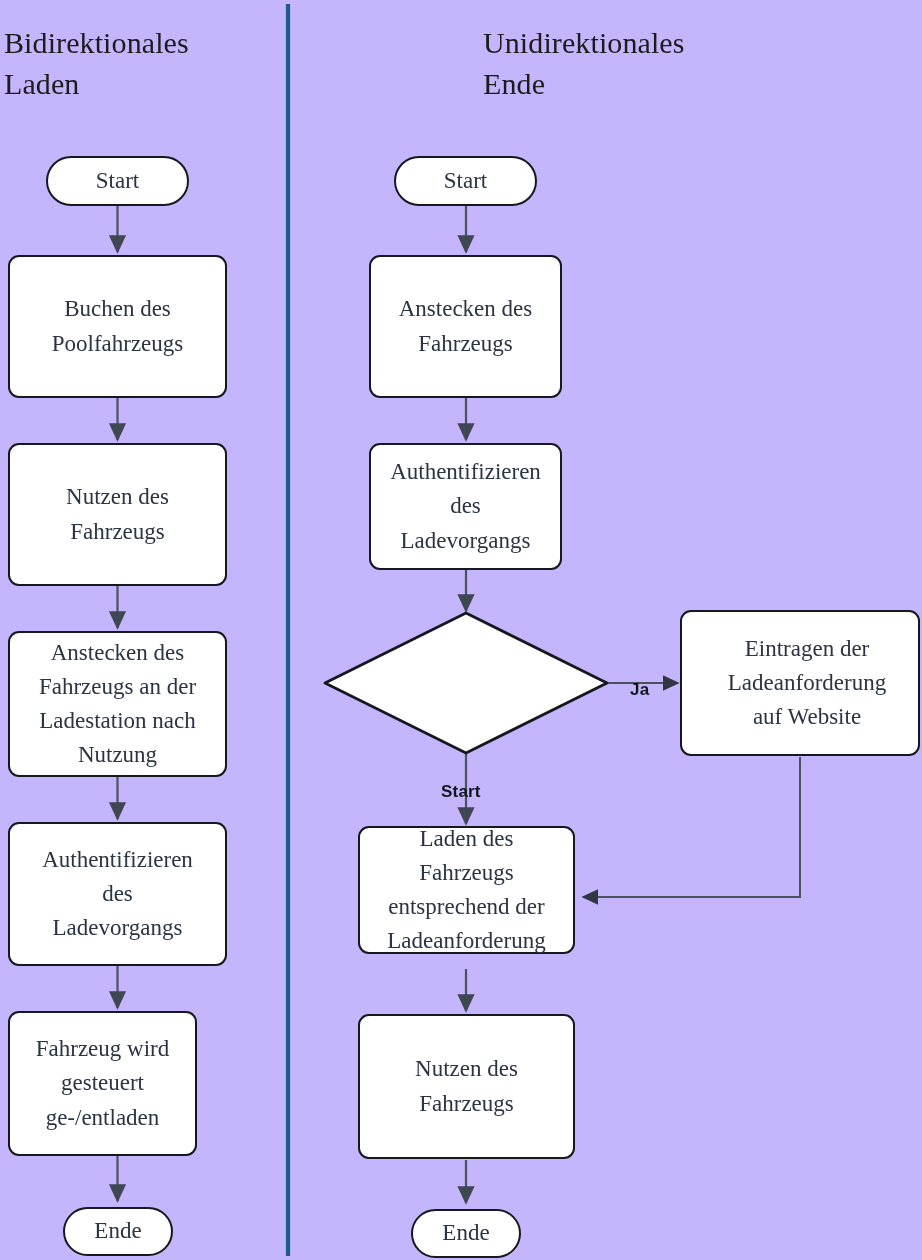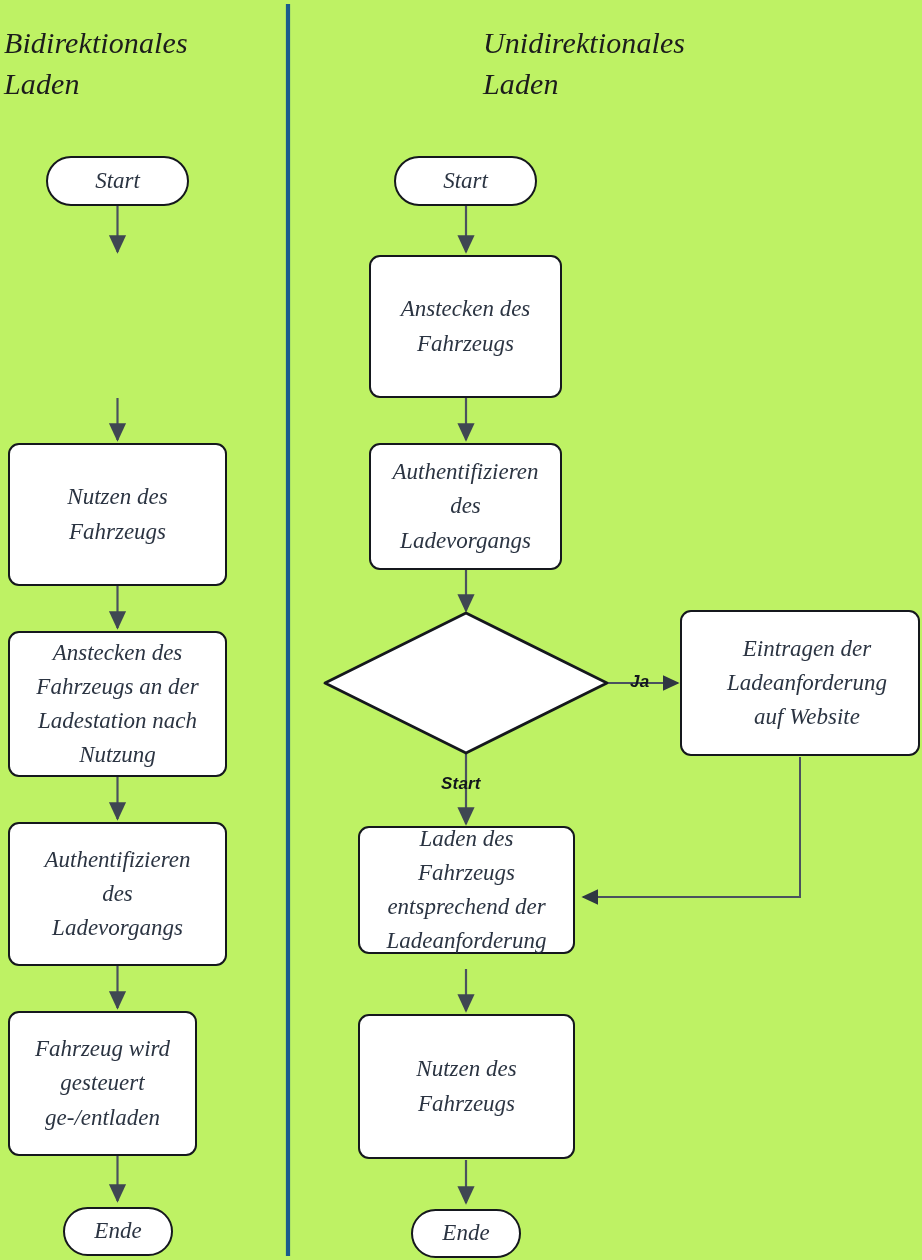--- a/index.html
+++ b/index.html
@@ -9,23 +9,22 @@
     background: #ffffff;
   }
   body {
     font-family: "Liberation Serif", "DejaVu Serif", serif;
     color: #2b3442;
   }
   #page {
     position: relative;
     width: 922px;
     height: 1260px;
-    background: #bef264;
+    background: #c4b5fd;
     overflow: hidden;
-    font-style: italic;
   }
   svg.canvas {
     position: absolute;
     left: 0;
     top: 0;
     width: 922px;
     height: 1260px;
   }
   .col-title {
     position: absolute;
@@ -78,20 +77,21 @@
   }
 
   .edge-label {
     position: absolute;
     font-family: "Liberation Sans", "DejaVu Sans", sans-serif;
     font-weight: bold;
     font-size: 17px;
     color: #12161c;
     letter-spacing: 0.2px;
     white-space: nowrap;
+    margin-top: 8px;
   }
 </style>
 </head>
 <body>
 
 <div id="page">
 
   <svg class="canvas" viewBox="0 0 922 1260" xmlns="http://www.w3.org/2000/svg">
     <defs>
       <marker id="arrowhead" markerWidth="9" markerHeight="9" refX="7.6" refY="4.5" orient="auto" markerUnits="strokeWidth">
@@ -123,26 +123,30 @@
 
     <line x1="466" y1="969" x2="466" y2="1011" stroke="#4a525e" stroke-width="2.2" marker-end="url(#arrowhead)"></line>
     <line x1="466" y1="1160" x2="466" y2="1203" stroke="#4a525e" stroke-width="2.2" marker-end="url(#arrowhead)"></line>
 
     <polygon points="466,613 607,683 466,753 325,683" fill="#ffffff" stroke="#15181d" stroke-width="2.8" stroke-linejoin="round"></polygon>
   </svg>
 
   <div class="col-title" id="title-left">Bidirektionales
 Laden</div>
   <div class="col-title" id="title-right">Unidirektionales
-Laden</div>
+Ende</div>
 
   <div class="node term" style="left:46px; top:156px; width:143px; height:50px;">
     <span class="node-label">Start</span>
   </div>
 
+  <div class="node proc" style="left:8px; top:255px; width:219px; height:143px;">
+    <span class="node-label">Buchen des
+Poolfahrzeugs</span>
+  </div>
 
   <div class="node proc" style="left:8px; top:443px; width:219px; height:143px;">
     <span class="node-label">Nutzen des
 Fahrzeugs</span>
   </div>
 
   <div class="node proc" style="left:8px; top:631px; width:219px; height:146px;">
     <span class="node-label">Anstecken des
 Fahrzeugs an der
 Ladestation nach

